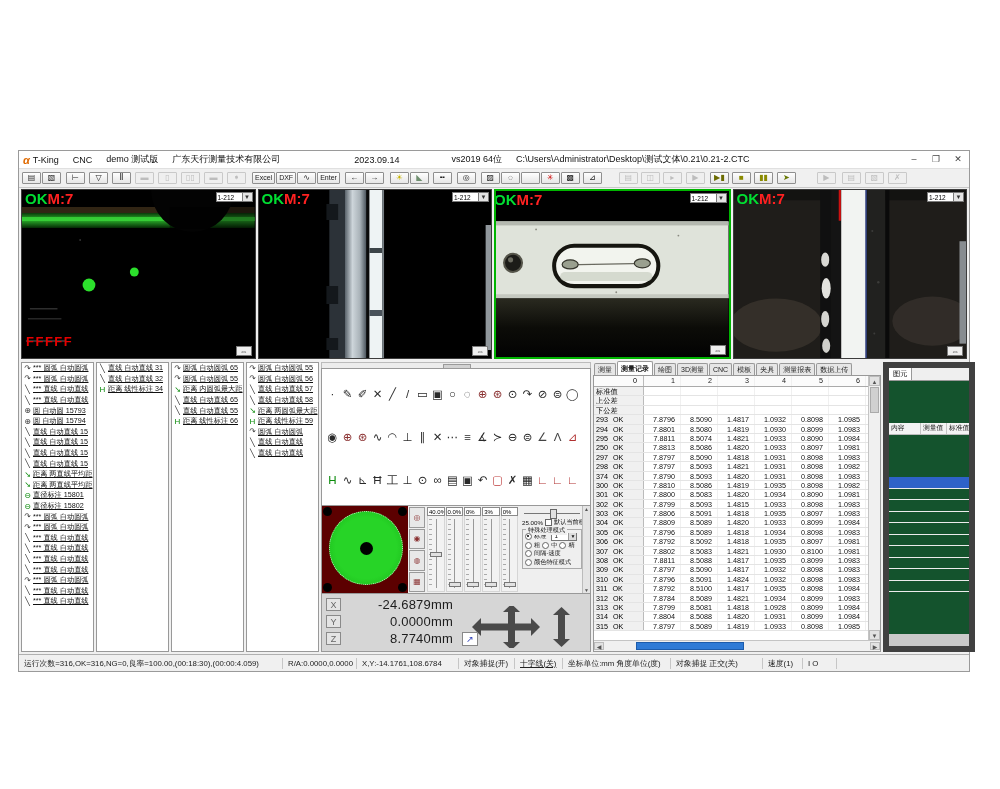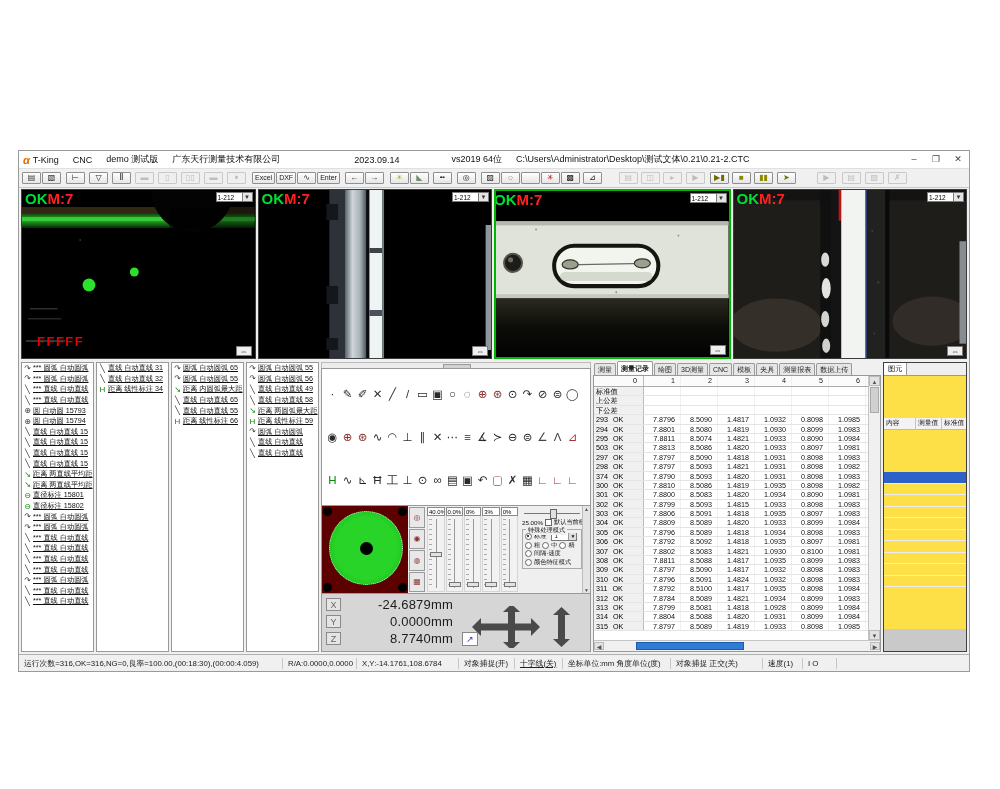--- a/index.html
+++ b/index.html
@@ -35,21 +35,21 @@
   .cam svg{position:absolute;left:0;top:0;width:100%;height:100%;}
   .camstatus{position:absolute;top:0;left:3px;font-size:15px;font-weight:bold;line-height:17px;white-space:nowrap;}
   .ok{color:#00df32;} .marker{color:#ff2121;}
   .zoomsel{position:absolute;top:2px;right:2px;display:flex;height:10px;}
   .zoomval{background:#fff;border:1px solid #7a7a7a;font-size:6.5px;line-height:9px;width:27px;
            padding-left:1px;color:#000;box-sizing:border-box;}
   .zoomdrop{width:10px;background:#e4e4e4;border:1px solid #7a7a7a;border-left:none;font-size:6px;
             text-align:center;line-height:9px;color:#333;box-sizing:border-box;}
   .camresize{position:absolute;bottom:2px;right:3px;width:16px;height:10px;background:#efefef;
              border:1px solid #7a7a7a;font-size:8px;line-height:9px;text-align:center;color:#333;box-sizing:border-box;}
-  .camoverlay{position:absolute;bottom:9px;left:15px;color:#e40000;font-size:13px;font-weight:bold;letter-spacing:1.5px;}
+  .camoverlay{position:absolute;bottom:9px;left:4px;color:#e40000;font-size:13px;font-weight:bold;letter-spacing:1.5px;}
   
   .bottom{flex:1;display:flex;gap:2px;padding:2px 2px;box-sizing:border-box;min-height:0;}
   .listcol{width:73px;flex:none;background:#fff;border:1px solid #999;box-sizing:border-box;overflow:hidden;}
   .fitem{display:flex;align-items:center;height:10.6px;font-size:7.2px;color:#111;white-space:nowrap;
          overflow:hidden;padding-left:1px;}
   .fic{width:9px;flex:none;font-size:8px;text-align:center;margin-right:1px;}
   .flabel{overflow:hidden;white-space:nowrap;text-decoration:underline;}
   
   .middle{width:270px;flex:none;display:flex;flex-direction:column;min-height:0;}
   .splitstrip{height:6px;background:#ececec;border:1px solid #bbb;border-bottom:none;box-sizing:border-box;position:relative;flex:none;}
@@ -117,21 +117,21 @@
          box-sizing:border-box;border-right:1px solid #f0f0f0;color:#111;}
   .trow.head .tcell{line-height:10px;color:#222;}
   .vscroll{width:11px;flex:none;background:#f0f0f0;border-left:1px solid #c4c4c4;display:flex;
            flex-direction:column;font-size:6px;color:#555;text-align:center;}
   .vs-arrow{height:10px;line-height:10px;background:#e2e2e2;border:1px solid #bbb;box-sizing:border-box;}
   .vs-thumb{height:26px;background:#d0d0d0;border:1px solid #aaa;margin:1px;box-sizing:border-box;}
   .hscroll{height:10px;flex:none;background:#f0f0f0;border-top:1px solid #c4c4c4;display:flex;align-items:center;font-size:6px;color:#555;}
   .hs-arrow{width:10px;height:8px;line-height:8px;background:#e2e2e2;border:1px solid #bbb;text-align:center;box-sizing:border-box;}
   .hs-thumb{width:108px;height:8px;background:#2f7bd6;border:1px solid #1d5cab;margin-left:32px;box-sizing:border-box;}
   
-  .elempanel{flex:1;display:flex;flex-direction:column;min-height:0;border:1px solid #404040;background:#fde047;box-sizing:border-box;gap:42px;}
+  .elempanel{flex:1;display:flex;flex-direction:column;min-height:0;border:6px solid #404040;background:#14532d;box-sizing:border-box;gap:42px;}
   .etabrow{height:12px;flex:none;display:flex;border-bottom:1px solid #999;background:#efefef;}
   .etab{font-size:7.2px;line-height:11px;padding:0 4px;background:#fff;border-right:1px solid #999;}
   .ehead{display:flex;height:11px;flex:none;background:#f3f3f3;border-bottom:1px solid #bbb;font-size:6.8px;color:#222;}
   .ehcell{border-right:1px solid #c4c4c4;line-height:10px;padding-left:2px;box-sizing:border-box;white-space:nowrap;overflow:hidden;}
   .erow{height:10.5px;border-bottom:1px solid #ececec;flex:none;}
   .erow.sel{background:#2e62c8;}
   .egrey{flex:1;background:#c9c9c9;}
   
   .statusbar{height:16px;flex:none;background:#f0f0f0;border-top:1px solid #b0b0b0;display:flex;
              align-items:center;font-size:7.8px;color:#222;padding-left:2px;}
@@ -470,21 +470,21 @@
           <div class="fitem">
             <span class="fic" style="color: rgb(51, 51, 51);">↷</span>
             <span class="flabel">圆弧 自动圆弧 55</span>
           </div>
           <div class="fitem">
             <span class="fic" style="color: rgb(51, 51, 51);">↷</span>
             <span class="flabel">圆弧 自动圆弧 56</span>
           </div>
           <div class="fitem">
             <span class="fic" style="color: rgb(51, 51, 51);">╲</span>
-            <span class="flabel">直线 自动直线 49</span>
+            <span class="flabel">直线 自动直线 57</span>
           </div>
           <div class="fitem">
             <span class="fic" style="color: rgb(51, 51, 51);">╲</span>
             <span class="flabel">直线 自动直线 58</span>
           </div>
           <div class="fitem">
             <span class="fic" style="color: rgb(10, 138, 10);">↘</span>
             <span class="flabel">距离 两圆弧最大距</span>
           </div>
           <div class="fitem">
@@ -786,21 +786,21 @@
                 </span>
                 <span class="tcell">7.8811</span>
                 <span class="tcell">8.5074</span>
                 <span class="tcell">1.4821</span>
                 <span class="tcell">1.0933</span>
                 <span class="tcell">0.8090</span>
                 <span class="tcell">1.0984</span>
               </div>
               <div class="trow">
                 <span class="tlabel">
-                  <span>503</span>
+                  <span>250</span>
                   <span>OK</span>
                 </span>
                 <span class="tcell">7.8813</span>
                 <span class="tcell">8.5086</span>
                 <span class="tcell">1.4820</span>
                 <span class="tcell">1.0933</span>
                 <span class="tcell">0.8097</span>
                 <span class="tcell">1.0981</span>
               </div>
               <div class="trow">

